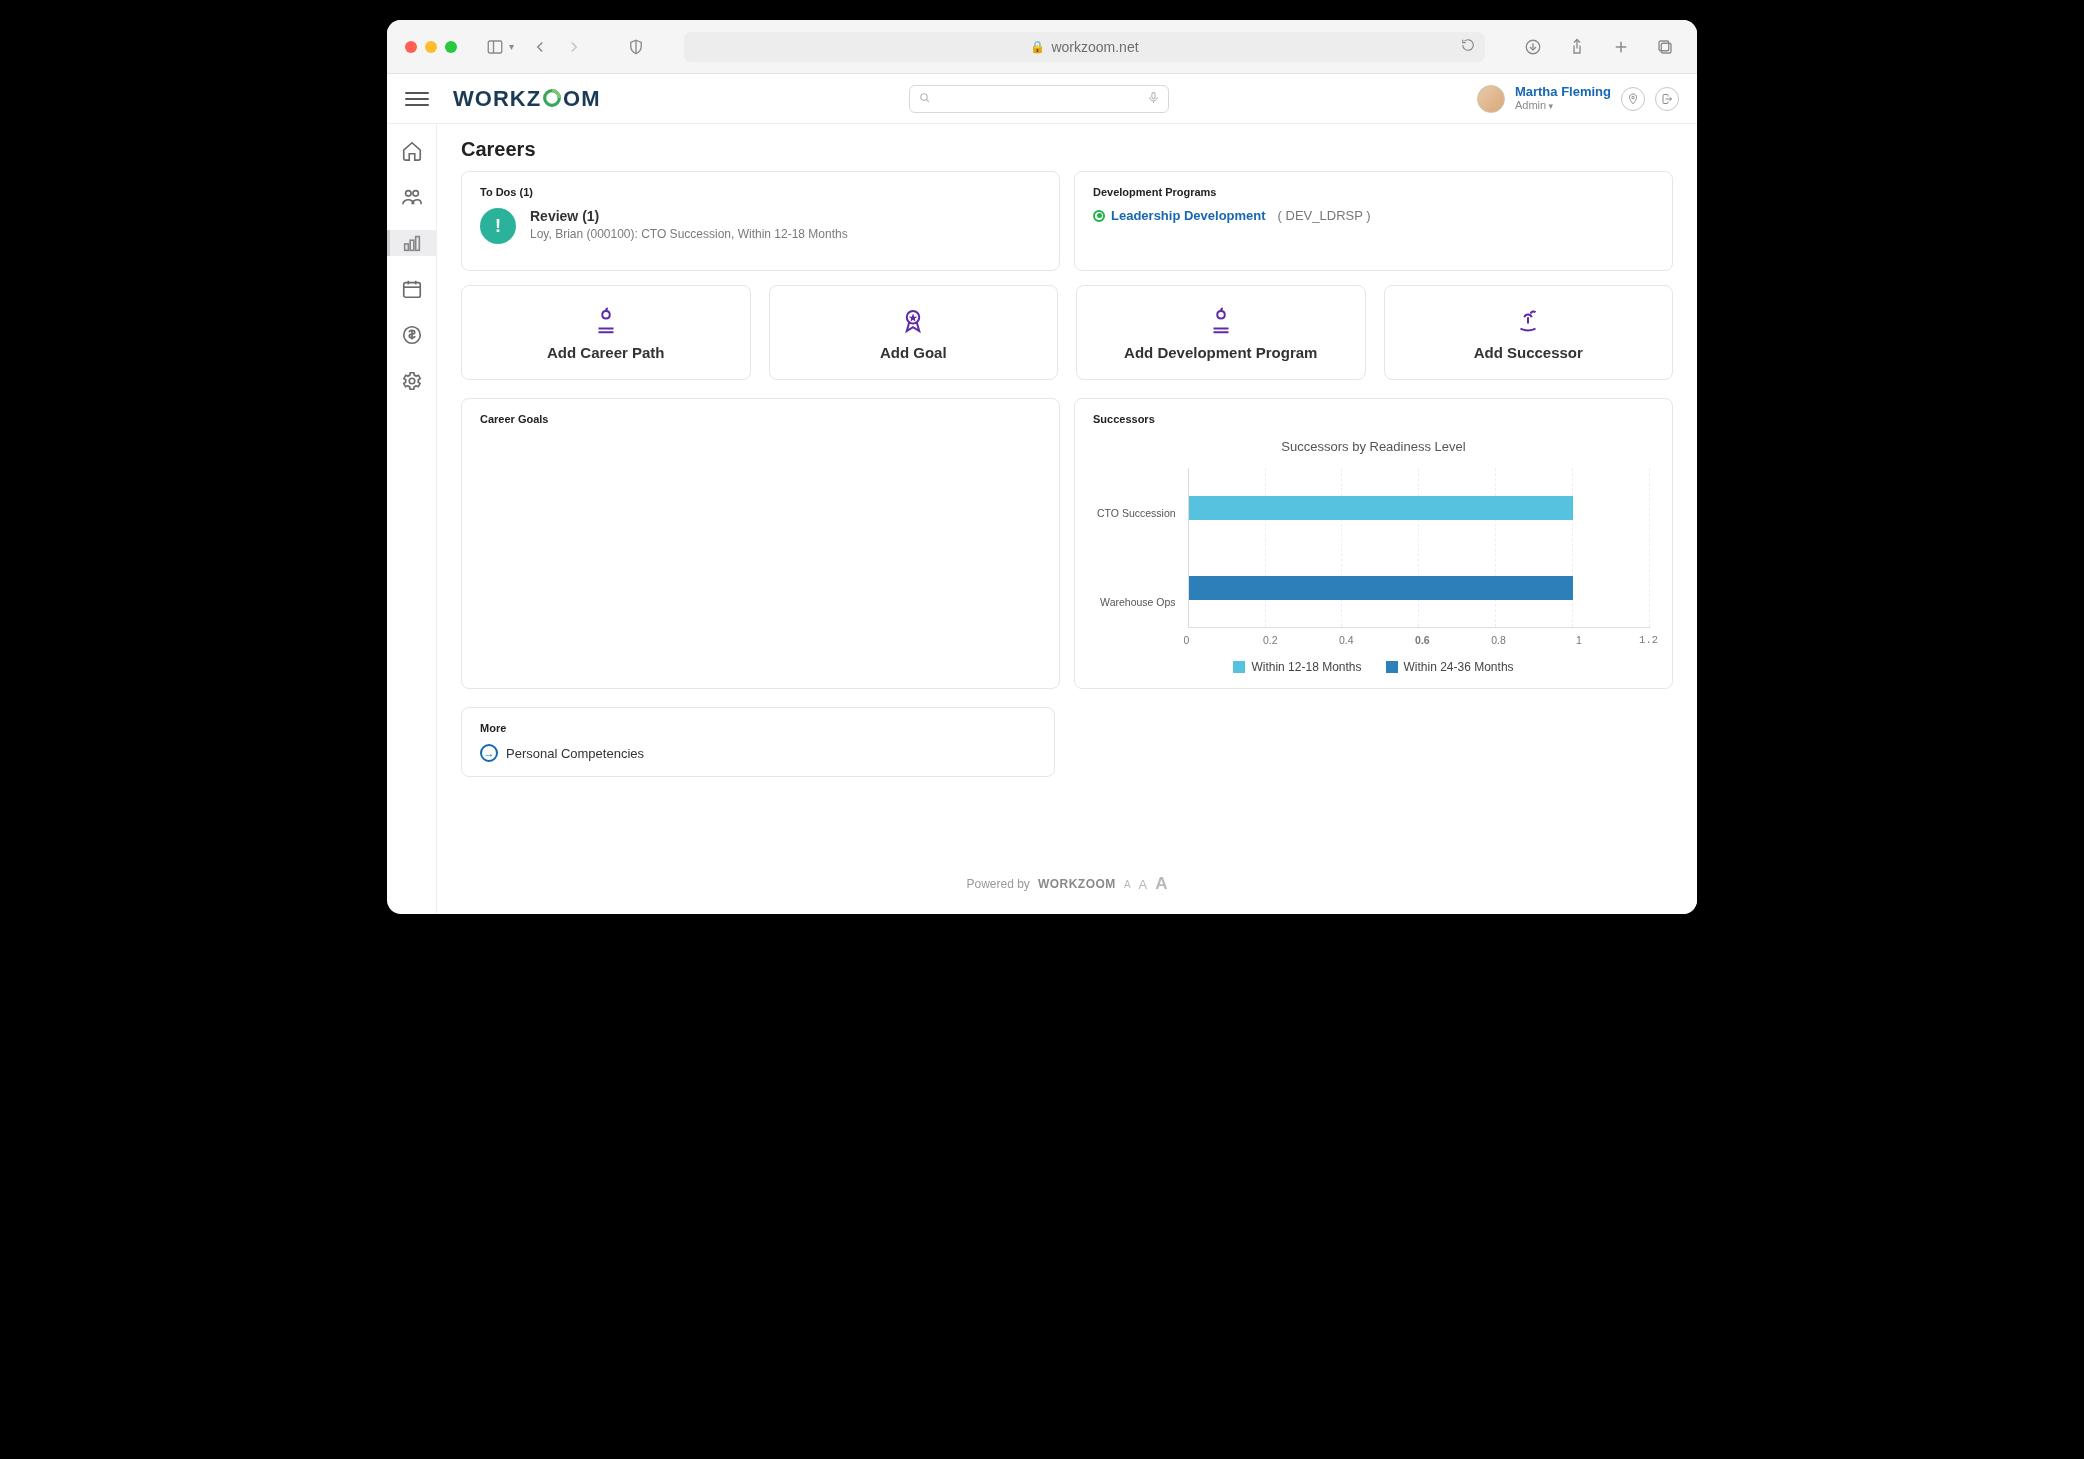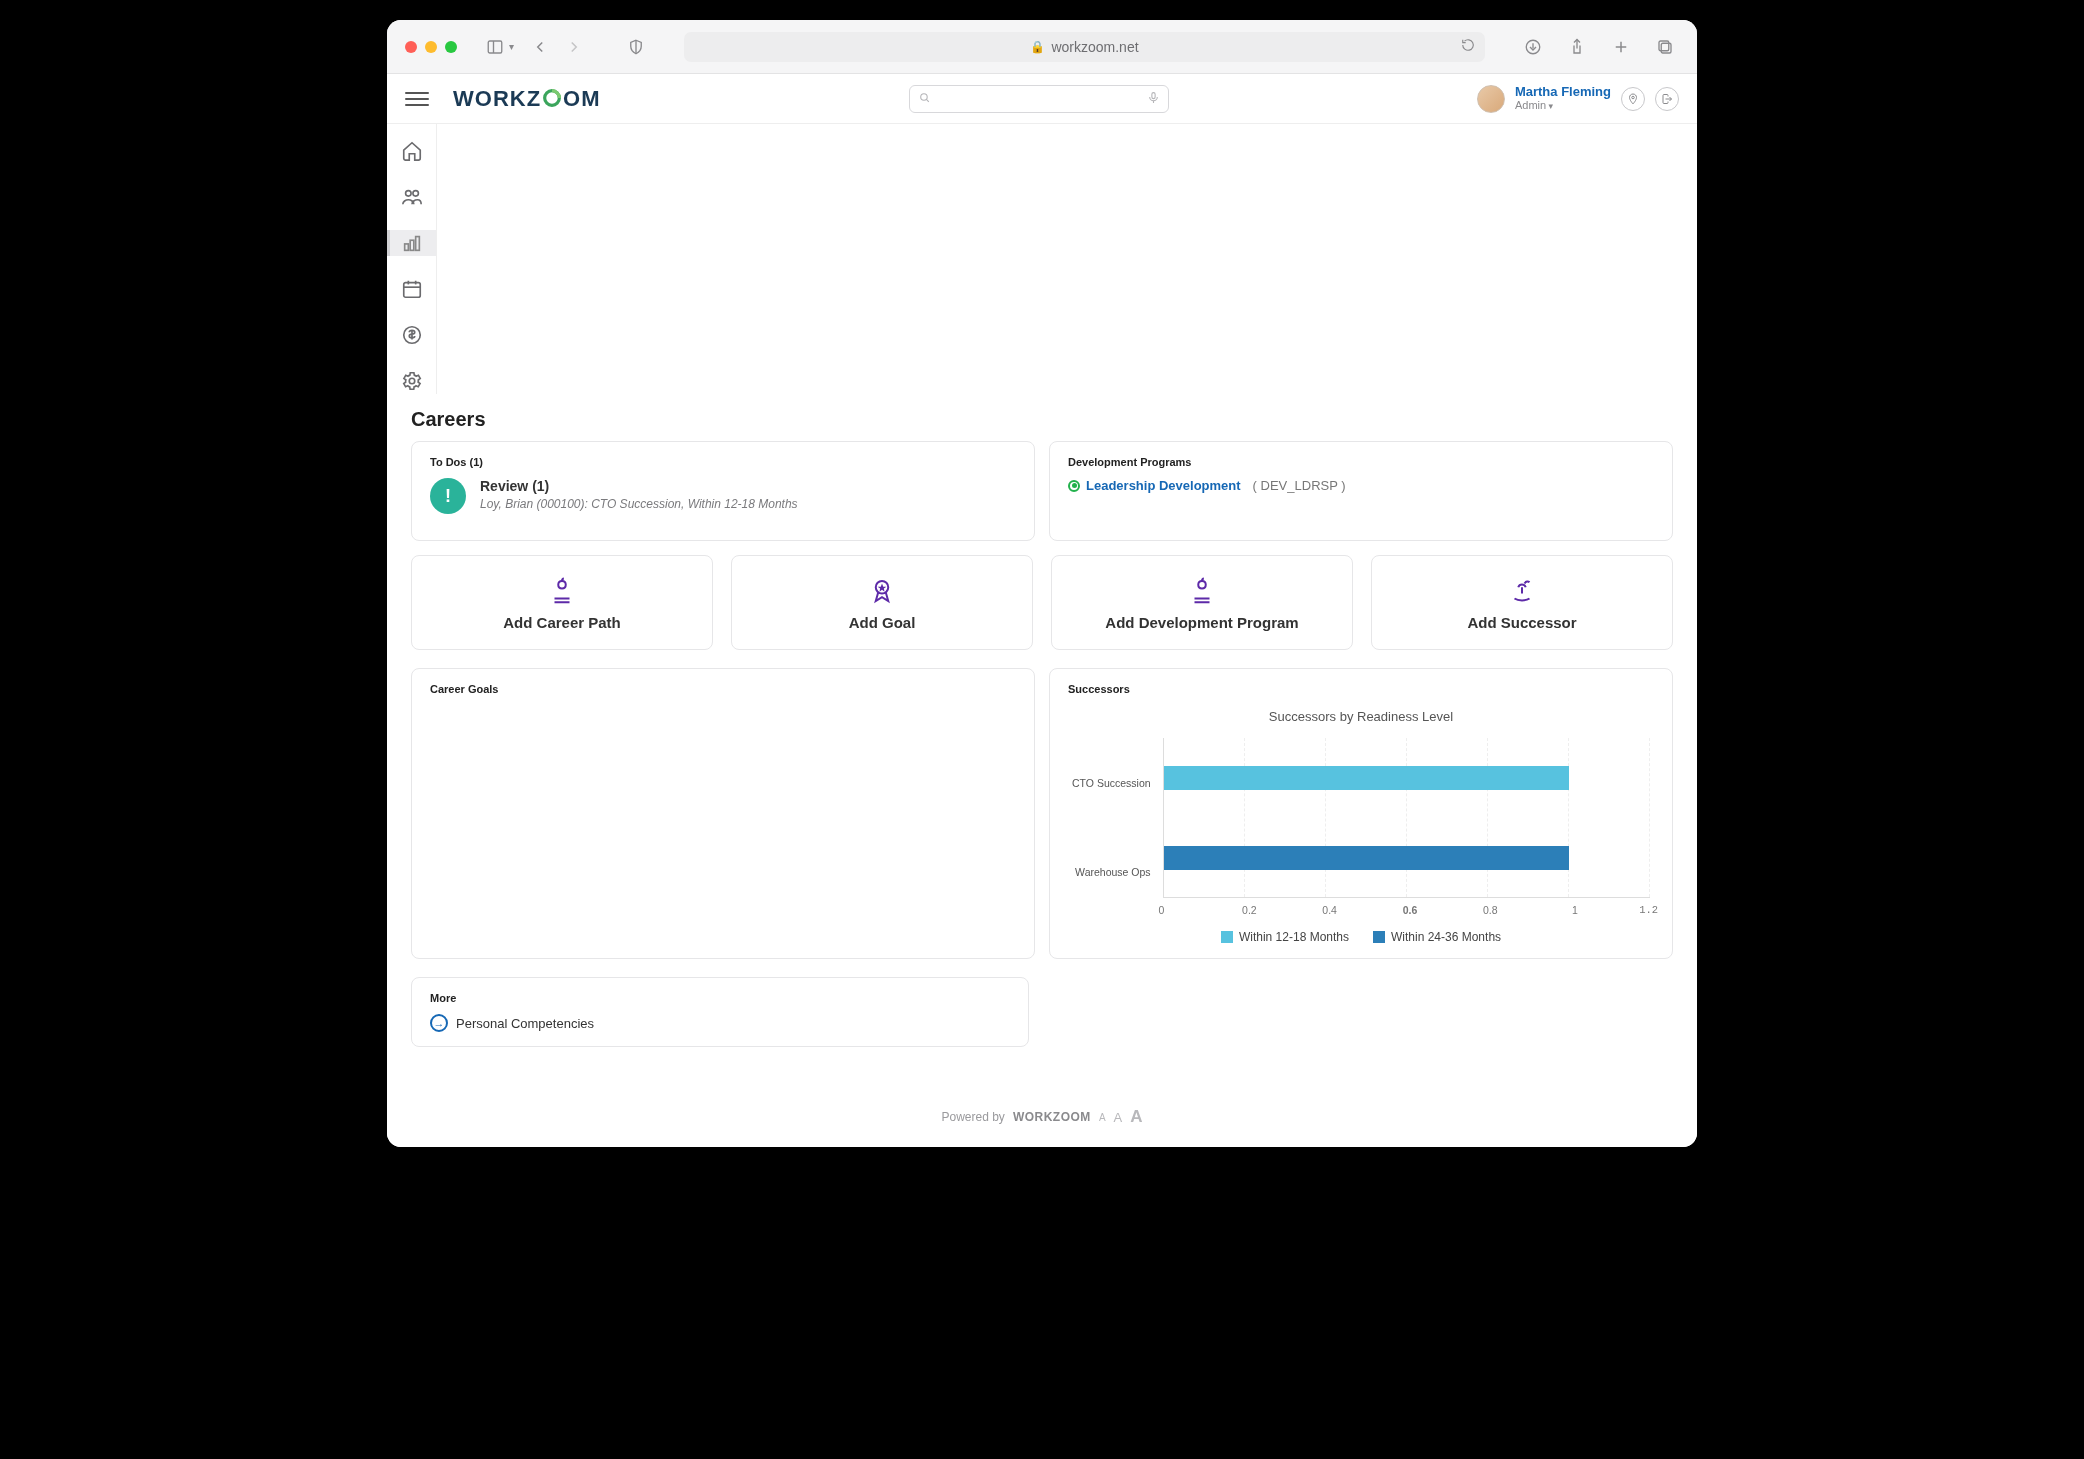--- a/index.html
+++ b/index.html
@@ -84,21 +84,21 @@
   .user-name { color:#1668b5; font-weight:700; font-size:13px; }
   .user-role { color:#8a8a8d; font-size:11px; }
   .user-role::after { content: " \25BE"; color:#8a8a8d; font-size:9px; }
   .circle-btn {
     width:24px; height:24px; border:1px solid #c8c8cb; border-radius:50%;
     display:flex; align-items:center; justify-content:center;
     color:#8a8a8d; font-size:12px;
   }
 
   
-  .app-body { display:flex; min-height: 790px; flex-direction: column; }
+  .app-body { display:flex; min-height: 790px; }
   .left-rail {
     width: 50px;
     border-right: 1px solid #eee;
     display:flex; flex-direction:column; align-items:center;
     padding-top: 14px; gap: 20px;
   }
   .rail-icon { color:#6b6b6e; width:26px; height:26px; display:flex; align-items:center; justify-content:center; cursor:pointer; }
   .rail-icon svg { width:22px; height:22px; }
   .rail-icon.selected { color:#888; }
   .rail-icon.selected::before {
@@ -130,21 +130,21 @@
   .top-right { flex: 1 1 49%; min-height: 100px; }
 
   .todo-item { display:flex; gap:14px; align-items:flex-start; }
   .todo-badge {
     width:36px; height:36px; border-radius:50%;
     background:#2ab39a; color:#fff;
     display:flex; align-items:center; justify-content:center;
     font-weight:900; font-size:18px;
   }
   .todo-title { font-weight:600; color:#333; font-size:14px; }
-  .todo-sub { color:#7a7a7d; font-size:12px; margin-top:3px;font-style:italic; }
+  .todo-sub { color:#7a7a7d; font-size:12px; margin-top:3px; }
 
   .dev-item { display:flex; align-items:center; gap:6px; font-size:13px; }
   .dot-outer { width:12px; height:12px; border-radius:50%; border:2px solid #22b14c; display:flex; align-items:center; justify-content:center; }
   .dot-inner { width:5px; height:5px; border-radius:50%; background:#22b14c; }
   .dev-name { color:#1668b5; font-weight:700; }
   .dev-code { color:#777; margin-left:6px; }
 
   .actions-row { display:flex; gap:18px; margin-top:14px; }
   .action-card {
     flex:1; border:1px solid #e6e6e8; border-radius:8px;

